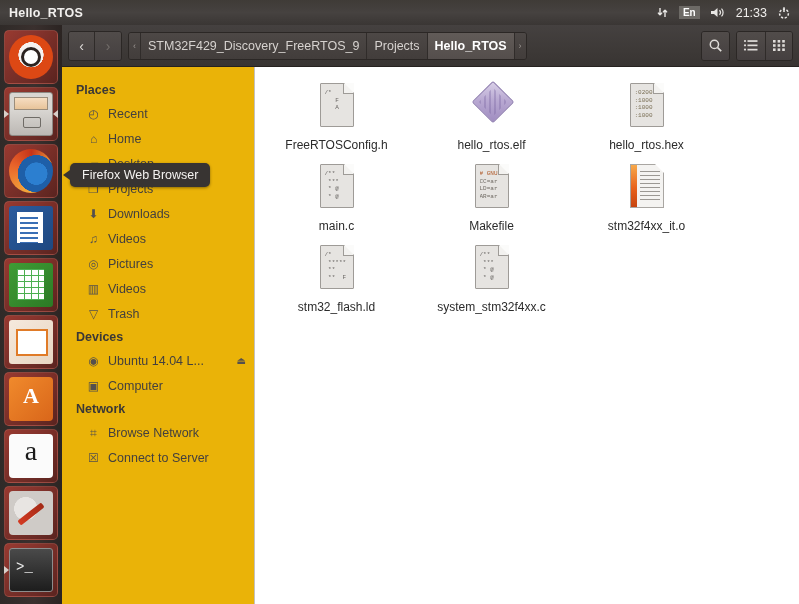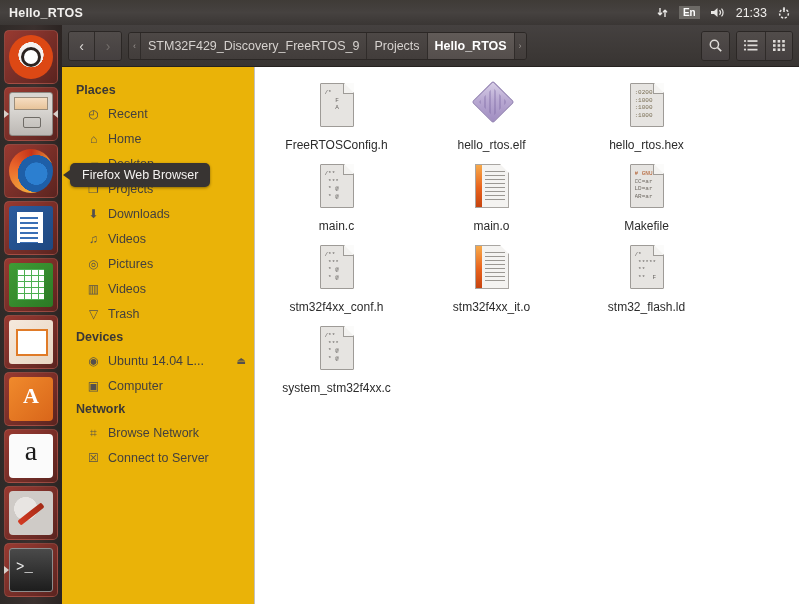--- a/index.html
+++ b/index.html
@@ -443,79 +443,61 @@
           <div class="file-item">
             <div class="file-icon">
               <div class="doc">
                   <span class="fold"></span>
                   <div class="code-lines">/**<br>&nbsp;***<br>&nbsp;*&nbsp;@<br>&nbsp;*&nbsp;@</div>
                 </div>
             </div>
             <div class="file-name">main.c</div>
           </div>
 
+
+          <div class="file-item">
+            <div class="file-icon mkdoc">
+              <div class="doc">
+                  <span class="fold"></span>
+                  <div class="code-lines"><span class="gnu"># GNU</span><br>CC=ar<br>LD=ar<br>AR=ar</div>
+                </div>
+            </div>
+            <div class="file-name">Makefile</div>
+          </div>
+
+
+
+
           <div class="file-item">
             <div class="file-icon">
               <div class="objdoc">
                   <span class="spine"></span>
                   <span class="rules"></span>
                 </div>
             </div>
-            <div class="file-name">main.o</div>
-          </div>
-
-          <div class="file-item">
-            <div class="file-icon mkdoc">
+            <div class="file-name">stm32f4xx_it.o</div>
+          </div>
+
+          <div class="file-item">
+            <div class="file-icon">
               <div class="doc">
                   <span class="fold"></span>
-                  <div class="code-lines"><span class="gnu"># GNU</span><br>CC=ar<br>LD=ar<br>AR=ar</div>
-                </div>
-            </div>
-            <div class="file-name">Makefile</div>
+                  <div class="code-lines">/*<br>&nbsp;*****<br>&nbsp;**<br>&nbsp;**&nbsp;&nbsp;F</div>
+                </div>
+            </div>
+            <div class="file-name">stm32_flash.ld</div>
           </div>
 
           <div class="file-item">
             <div class="file-icon">
               <div class="doc">
                   <span class="fold"></span>
                   <div class="code-lines">/**<br>&nbsp;***<br>&nbsp;*&nbsp;@<br>&nbsp;*&nbsp;@</div>
                 </div>
             </div>
-            <div class="file-name">stm32f4xx_conf.h</div>
-          </div>
-
-
-
-          <div class="file-item">
-            <div class="file-icon">
-              <div class="objdoc">
-                  <span class="spine"></span>
-                  <span class="rules"></span>
-                </div>
-            </div>
-            <div class="file-name">stm32f4xx_it.o</div>
-          </div>
-
-          <div class="file-item">
-            <div class="file-icon">
-              <div class="doc">
-                  <span class="fold"></span>
-                  <div class="code-lines">/*<br>&nbsp;*****<br>&nbsp;**<br>&nbsp;**&nbsp;&nbsp;F</div>
-                </div>
-            </div>
-            <div class="file-name">stm32_flash.ld</div>
-          </div>
-
-          <div class="file-item">
-            <div class="file-icon">
-              <div class="doc">
-                  <span class="fold"></span>
-                  <div class="code-lines">/**<br>&nbsp;***<br>&nbsp;*&nbsp;@<br>&nbsp;*&nbsp;@</div>
-                </div>
-            </div>
             <div class="file-name">system_stm32f4xx.c</div>
           </div>
 
 
         </div>
       </div>
 
     </div>
   </div>
 </div>

